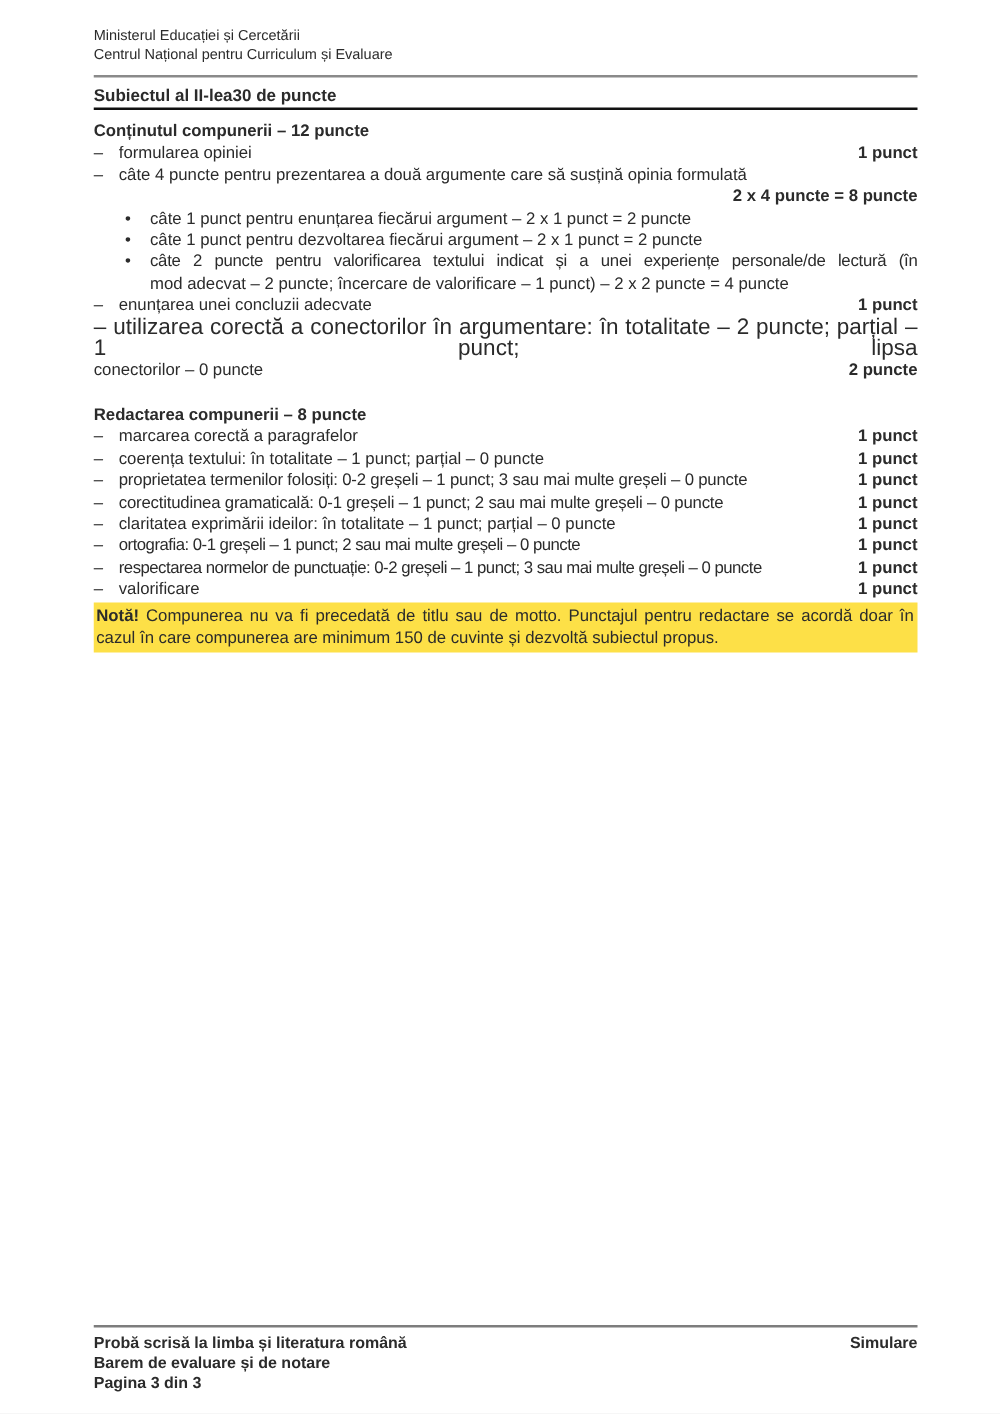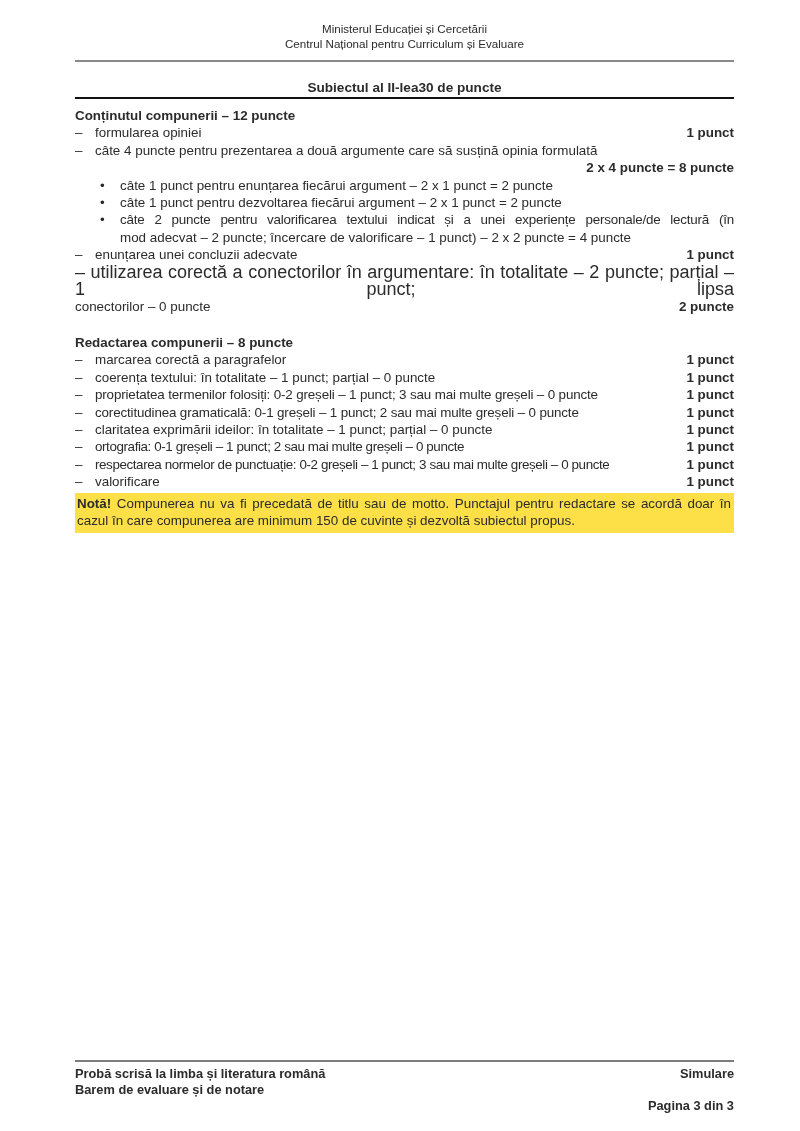--- a/index.html
+++ b/index.html
@@ -10,30 +10,30 @@
     height: 1131px;
     margin: 0 auto;
     background: #ffffff;
     font-family: "Liberation Sans", "DejaVu Sans", sans-serif;
     color: #2b2b2b;
     overflow: hidden;
   }
   .content { padding: 21px 66px 0 75px; }
 
   
-  .doc-header { text-align: center; font-size: 11.6px; line-height: 15px; }
+  .doc-header { text-align: left; font-size: 11.6px; line-height: 15px; }
   .hr-gray { border: none; border-top: 2px solid #8a8a8a; margin-top: 9px; }
 
   .b { font-weight: bold; }
 
   
   .subject-bar {
-    margin-top: 18px;
+    margin-top: 7px;
     display: flex;
-    justify-content: center;
+    justify-content: flex-start;
     font-size: 13.6px;
     border-bottom: 2px solid #111;
     padding-bottom: 2px;
   }
 
   .sec-heading { font-size: 13.4px; line-height: 17.4px; margin-top: 8px; }
 
   .row { display: flex; font-size: 13.4px; line-height: 17.4px; }
   .row .marker { width: 20px; flex: 0 0 20px; }
   .row .txt { flex: 1 1 auto; white-space: nowrap; }
@@ -72,21 +72,21 @@
     position: absolute;
     left: 75px;
     right: 66px;
     top: 1060px;
     font-size: 12.8px;
     line-height: 15.5px;
     font-weight: bold;
   }
   .footer-rule { border: none; border-top: 2px solid #7d7d7d; margin-bottom: 4px; }
   .footer-row { display: flex; justify-content: space-between; align-items: flex-start; }
-  .footer-page { text-align: right; margin-top: 1px; }
+  .footer-page { text-align: left; margin-top: 1px; }
 </style>
 </head>
 <body>
 
 <div class="page">
   <div class="content">
 
     <div class="doc-header">
       <div>Ministerul Educației și Cercetării</div>
       <div>Centrul Național pentru Curriculum și Evaluare</div>

